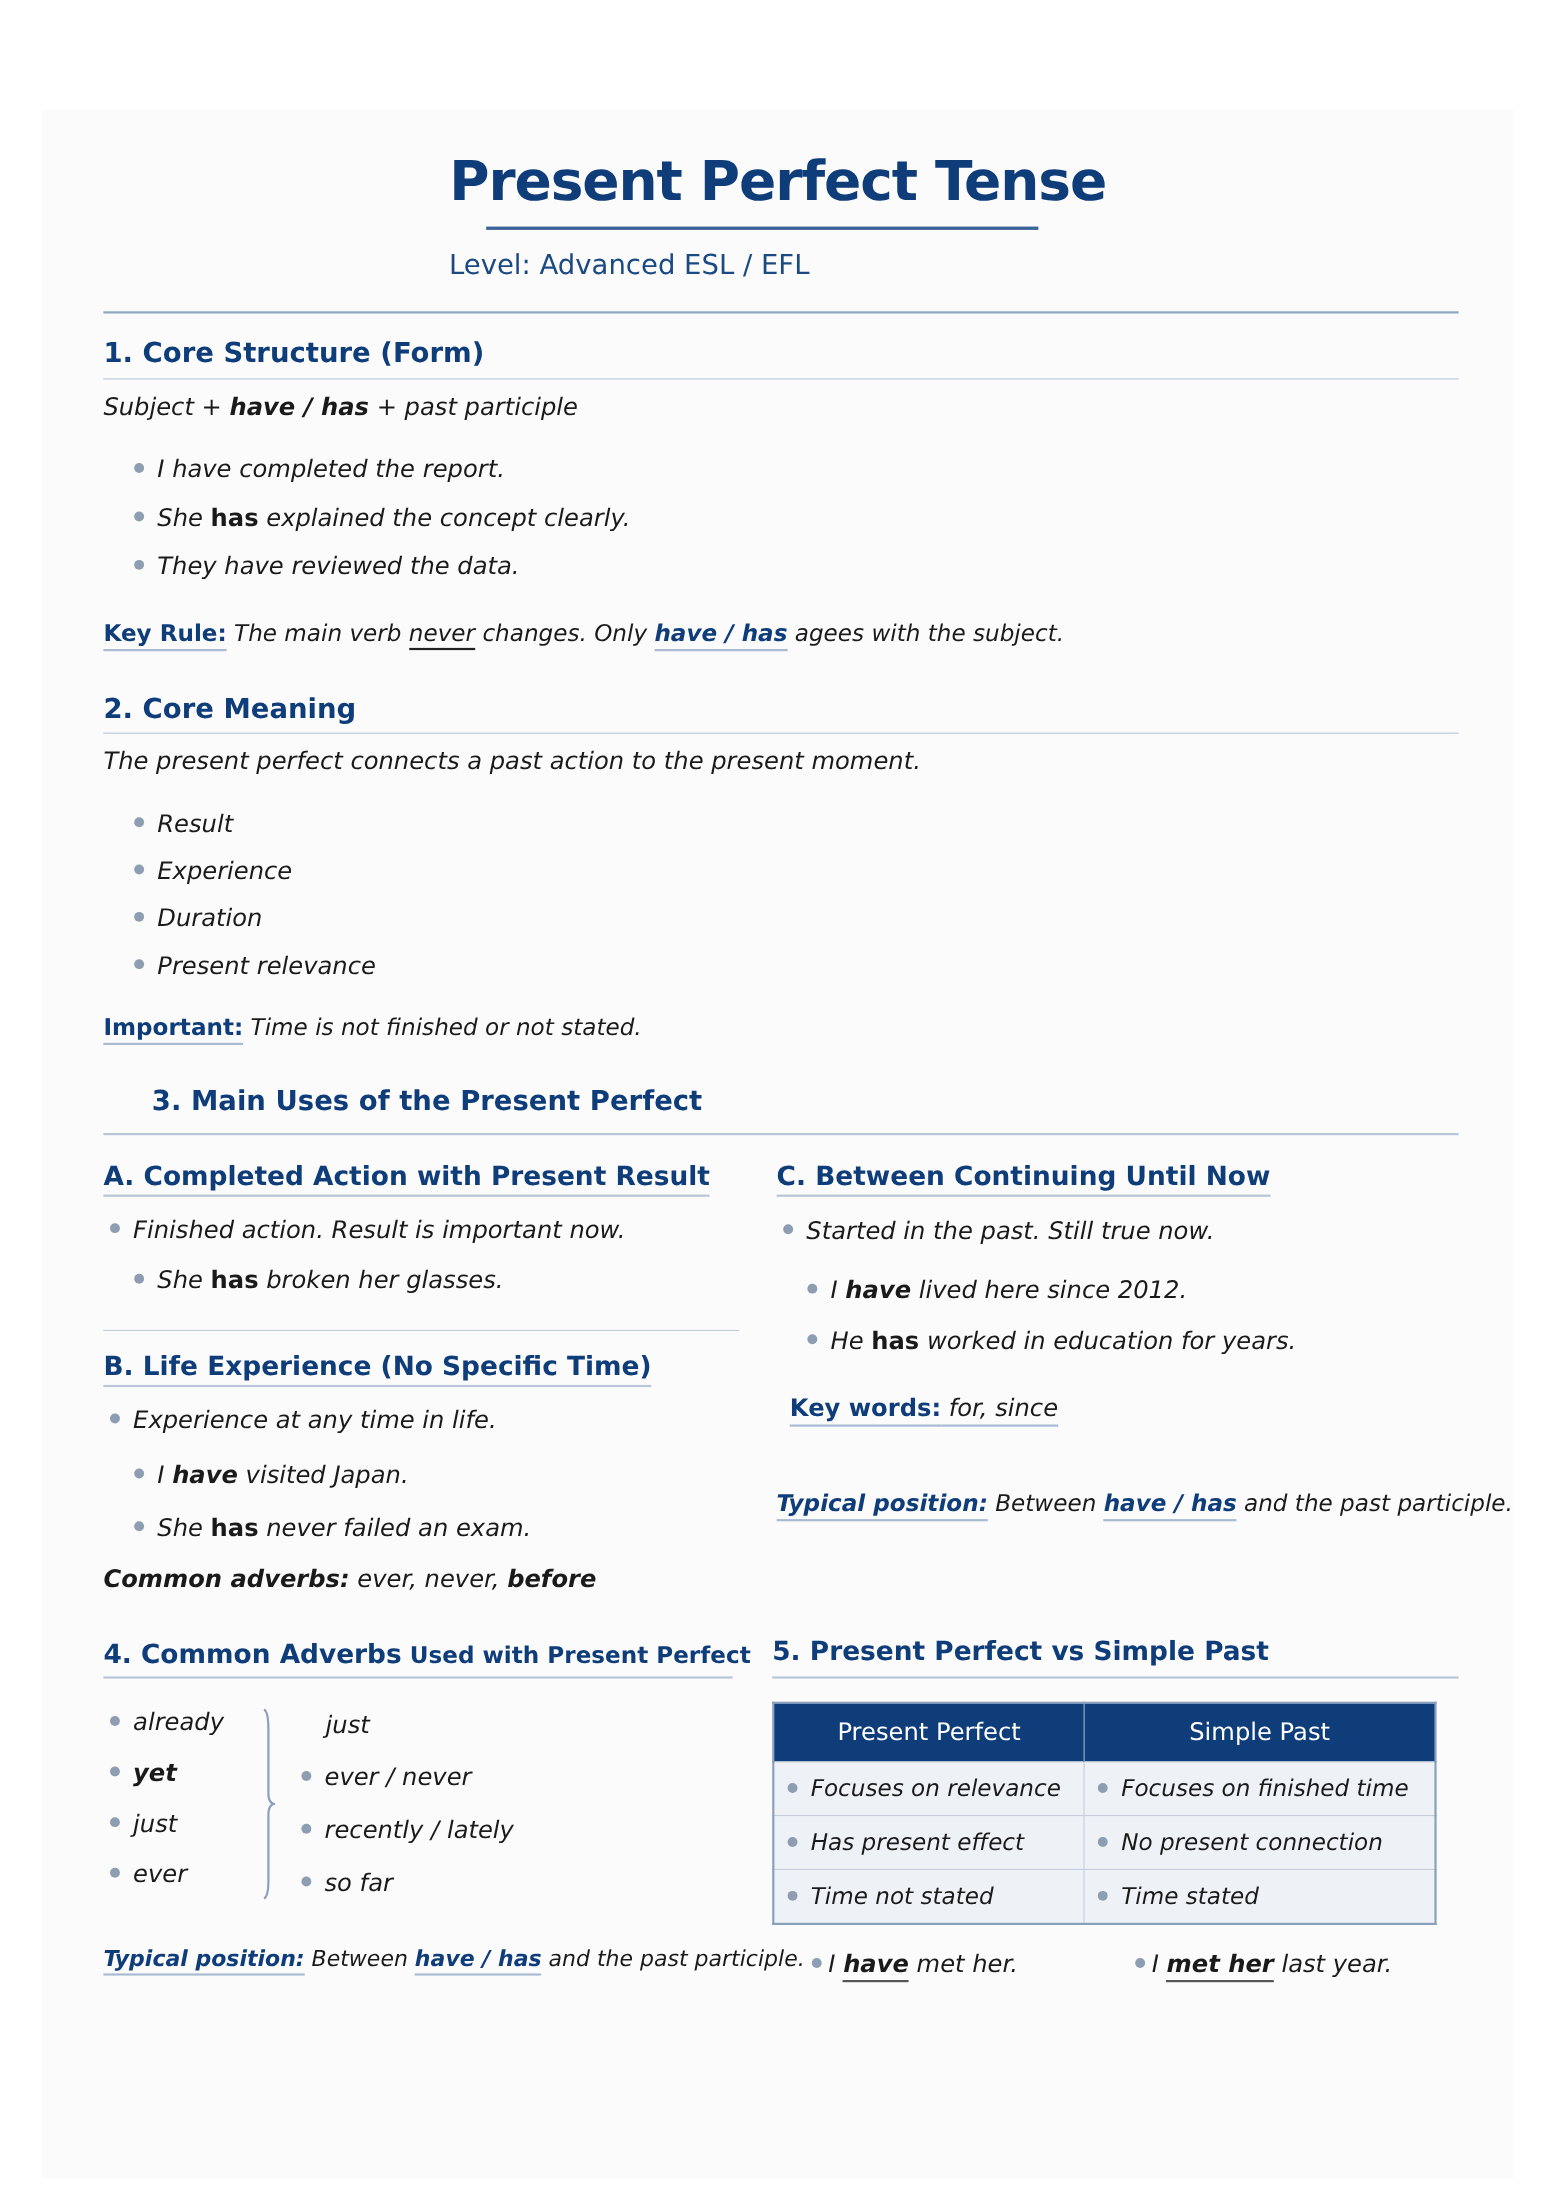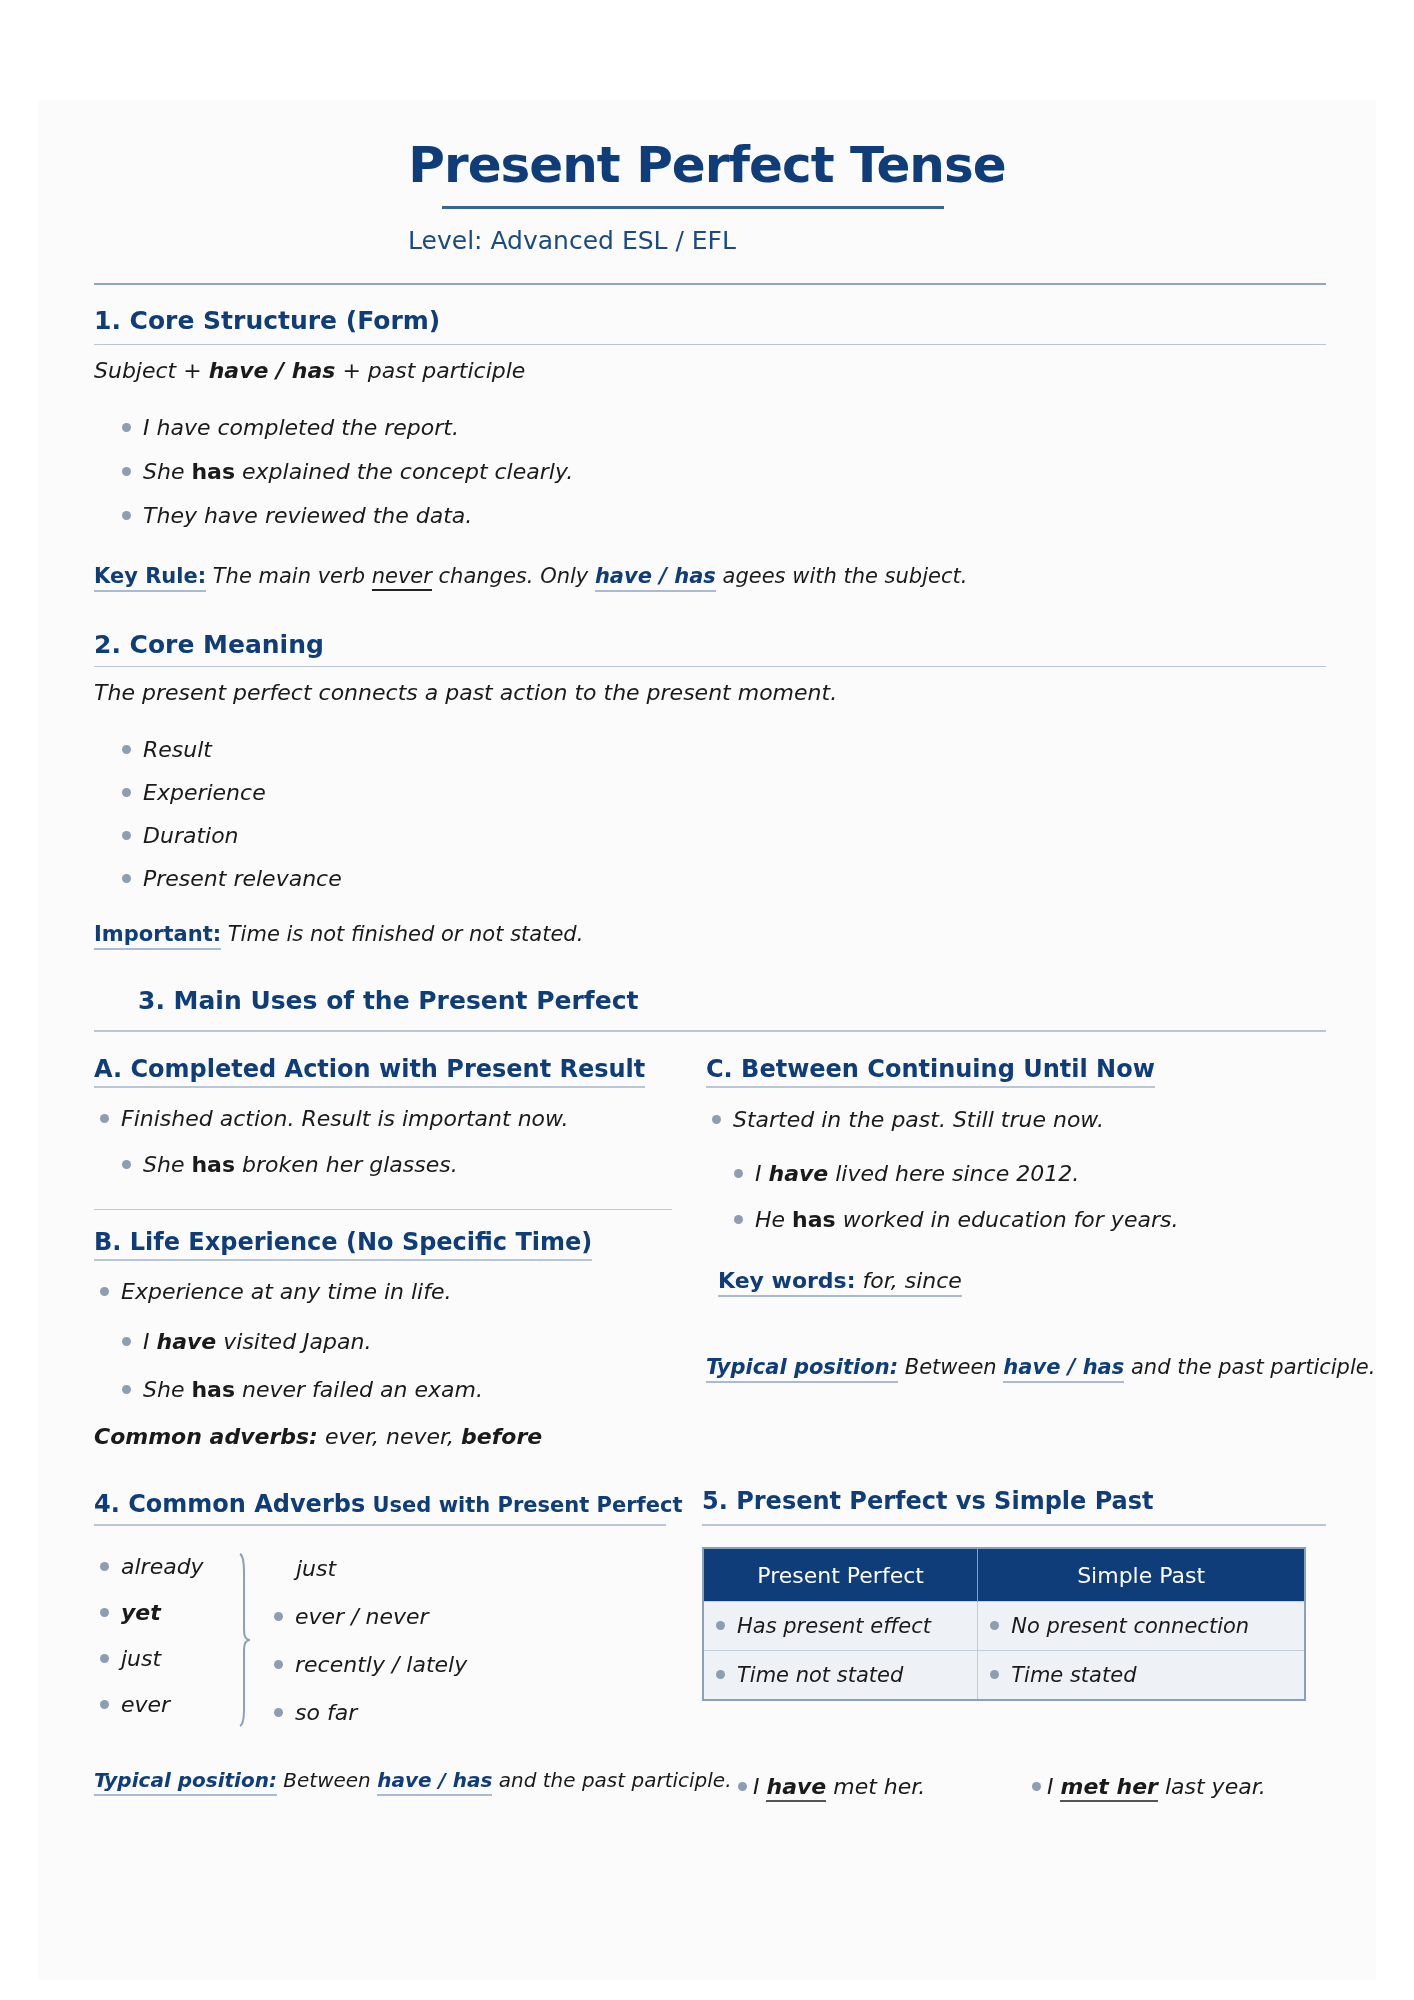--- a/index.html
+++ b/index.html
@@ -98,20 +98,24 @@
 <div class="abs h2-rule" style="left:702px;top:1524px;width:624px;height:2px;"></div>
 <table class="cmp">
   <thead>
     <tr>
       <th>Present Perfect</th>
       <th>Simple Past</th>
     </tr>
   </thead>
   <tbody>
     <tr>
+      <td><span class="bullet"></span><span>Focuses on relevance</span></td>
+      <td><span class="bullet"></span><span>Focuses on finished time</span></td>
+    </tr>
+    <tr>
       <td><span class="bullet"></span><span>Has present effect</span></td>
       <td><span class="bullet"></span><span>No present connection</span></td>
     </tr>
     <tr>
       <td><span class="bullet"></span><span>Time not stated</span></td>
       <td><span class="bullet"></span><span>Time stated</span></td>
     </tr>
   </tbody>
 </table>
 <div class="abs body-it" style="left:738px;top:1774px;"><span class="bullet" style="margin-right:6px;"></span><span>I </span><b class="ul-black" style="border-color:#555;">have</b><span> met her.</span></div>

